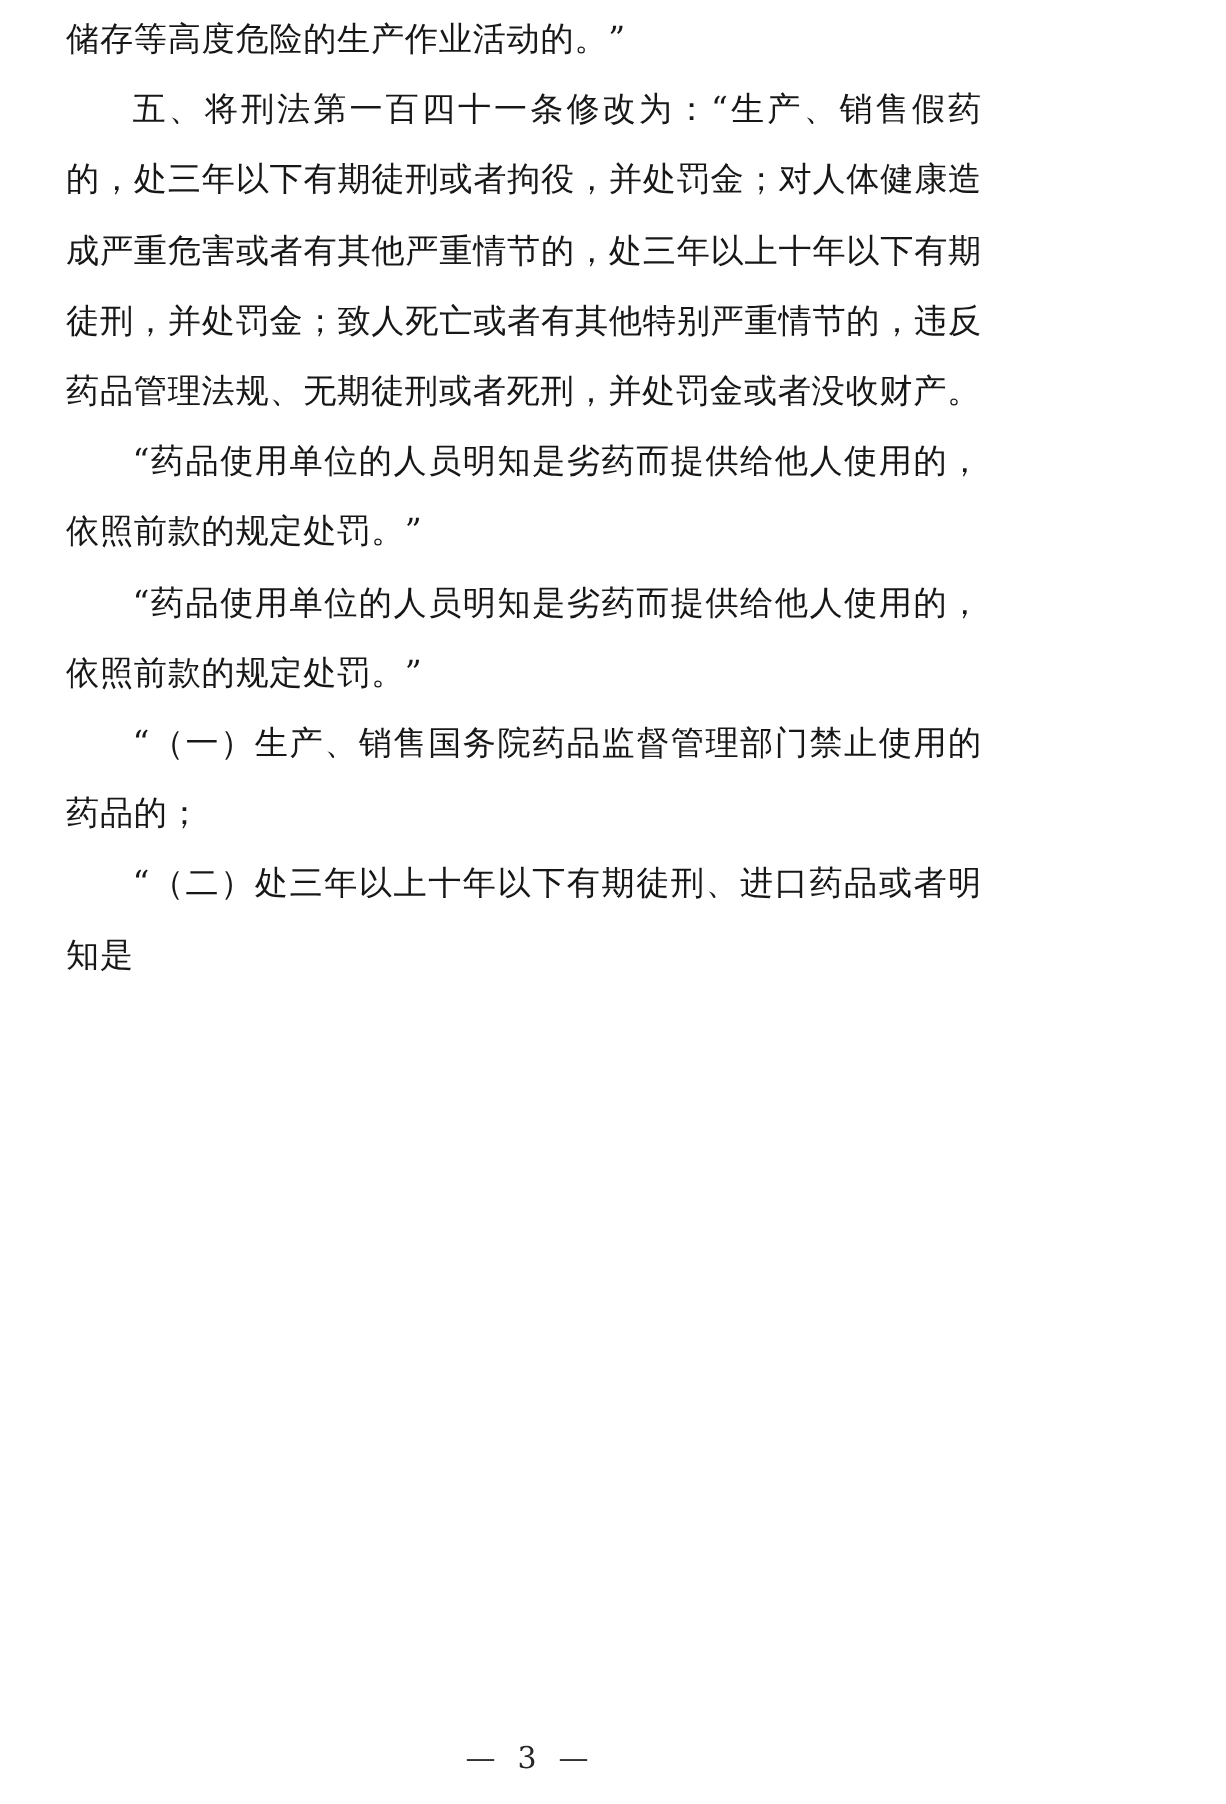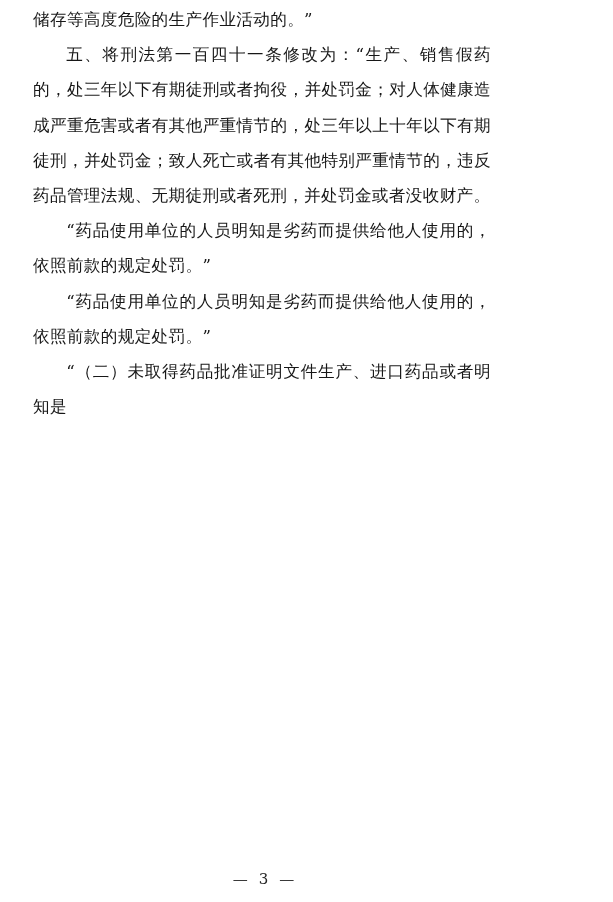--- a/index.html
+++ b/index.html
@@ -57,19 +57,20 @@
 </style>
 </head>
 <body>
 
 <div class="page">
   <div class="body-text">
     <p>储存等高度危险的生产作业活动的。”</p>
     <p class="indent">五、将刑法第一百四十一条修改为：“生产、销售假药的，处三年以下有期徒刑或者拘役，并处罚金；对人体健康造成严重危害或者有其他严重情节的，处三年以上十年以下有期徒刑，并处罚金；致人死亡或者有其他特别严重情节的，违反药品管理法规、无期徒刑或者死刑，并处罚金或者没收财产。</p>
     <p class="indent">“药品使用单位的人员明知是劣药而提供给他人使用的，依照前款的规定处罚。”</p>
     <p class="indent">“药品使用单位的人员明知是劣药而提供给他人使用的，依照前款的规定处罚。”</p>
-    <p class="indent">“（二）未取得药品批准证明文件生产、进口药品或者明知是</p>
+    <p class="indent">“（一）生产、销售国务院药品监督管理部门禁止使用的药品的；</p>
+    <p class="indent">“（二）处三年以上十年以下有期徒刑、进口药品或者明知是</p>
   </div>
 
   <div class="footer">
     <span class="dash">—</span><span>3</span><span class="dash">—</span>
   </div>
 </div>
 
 </body></html>

